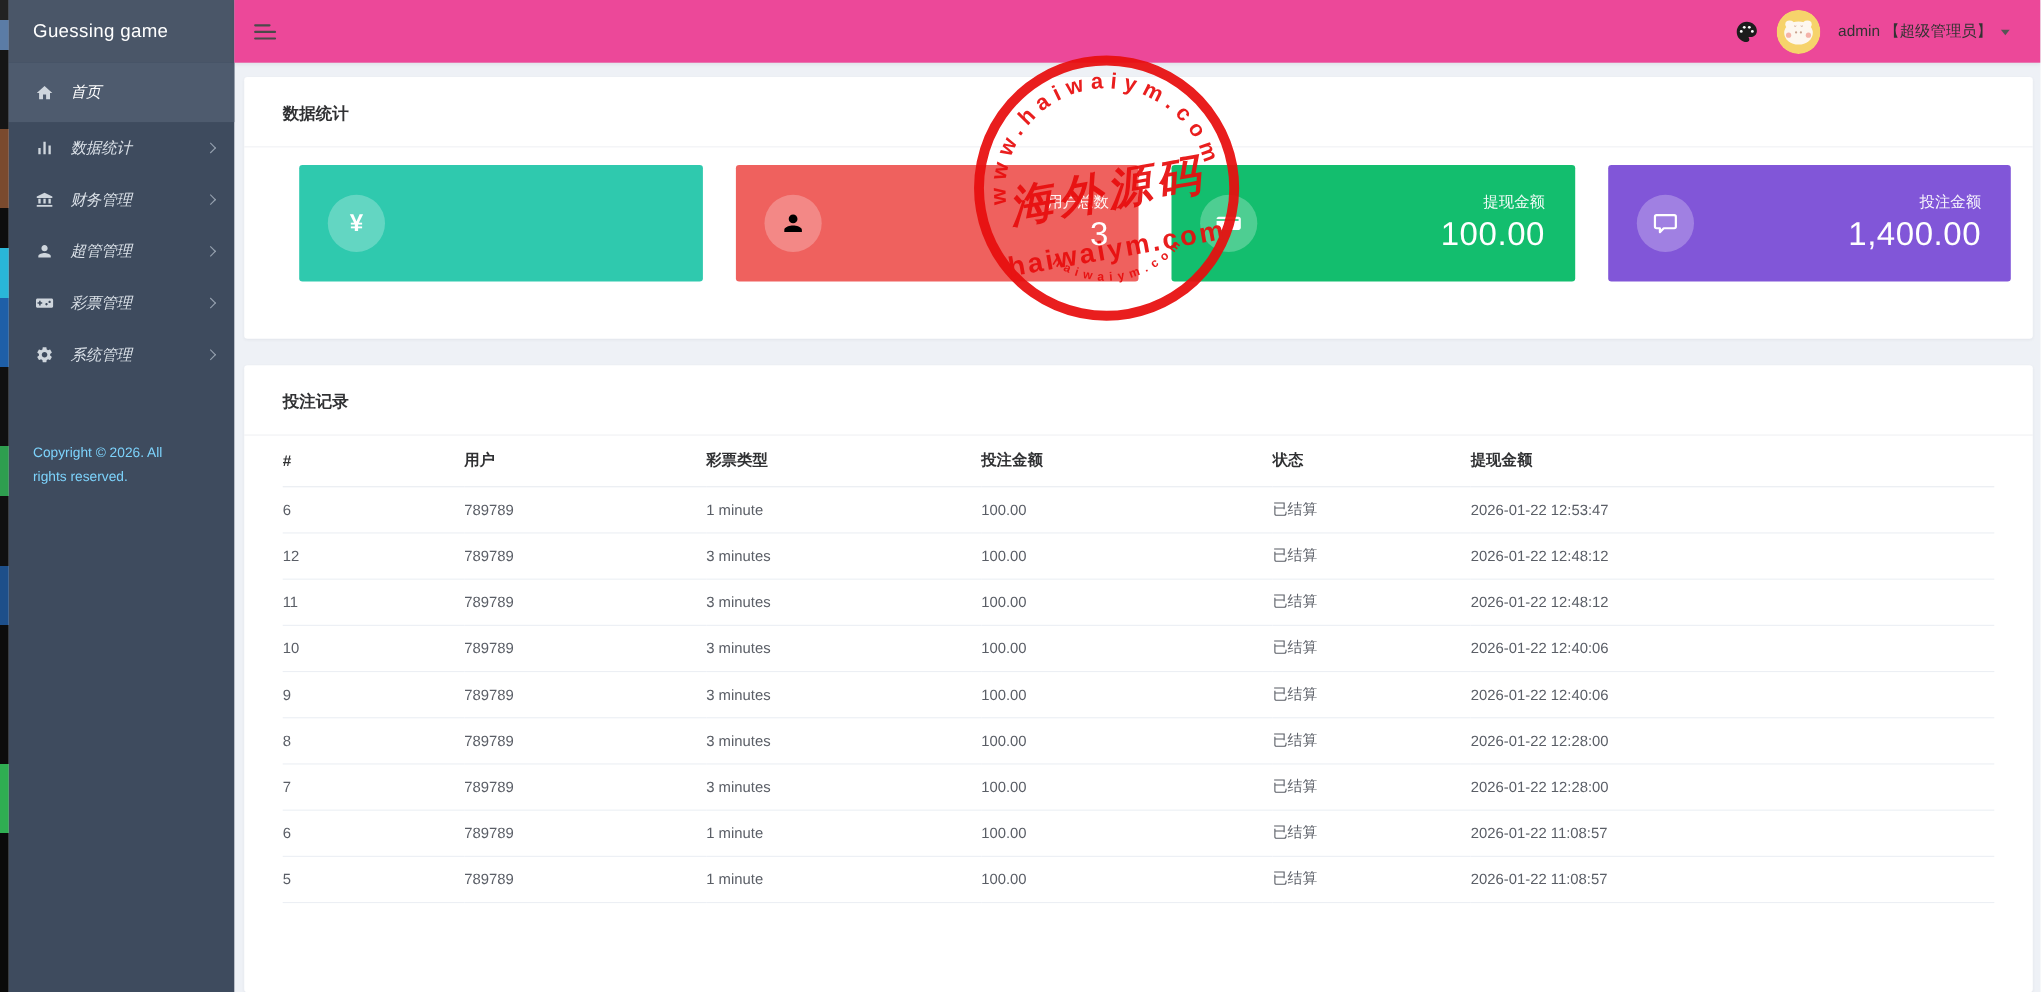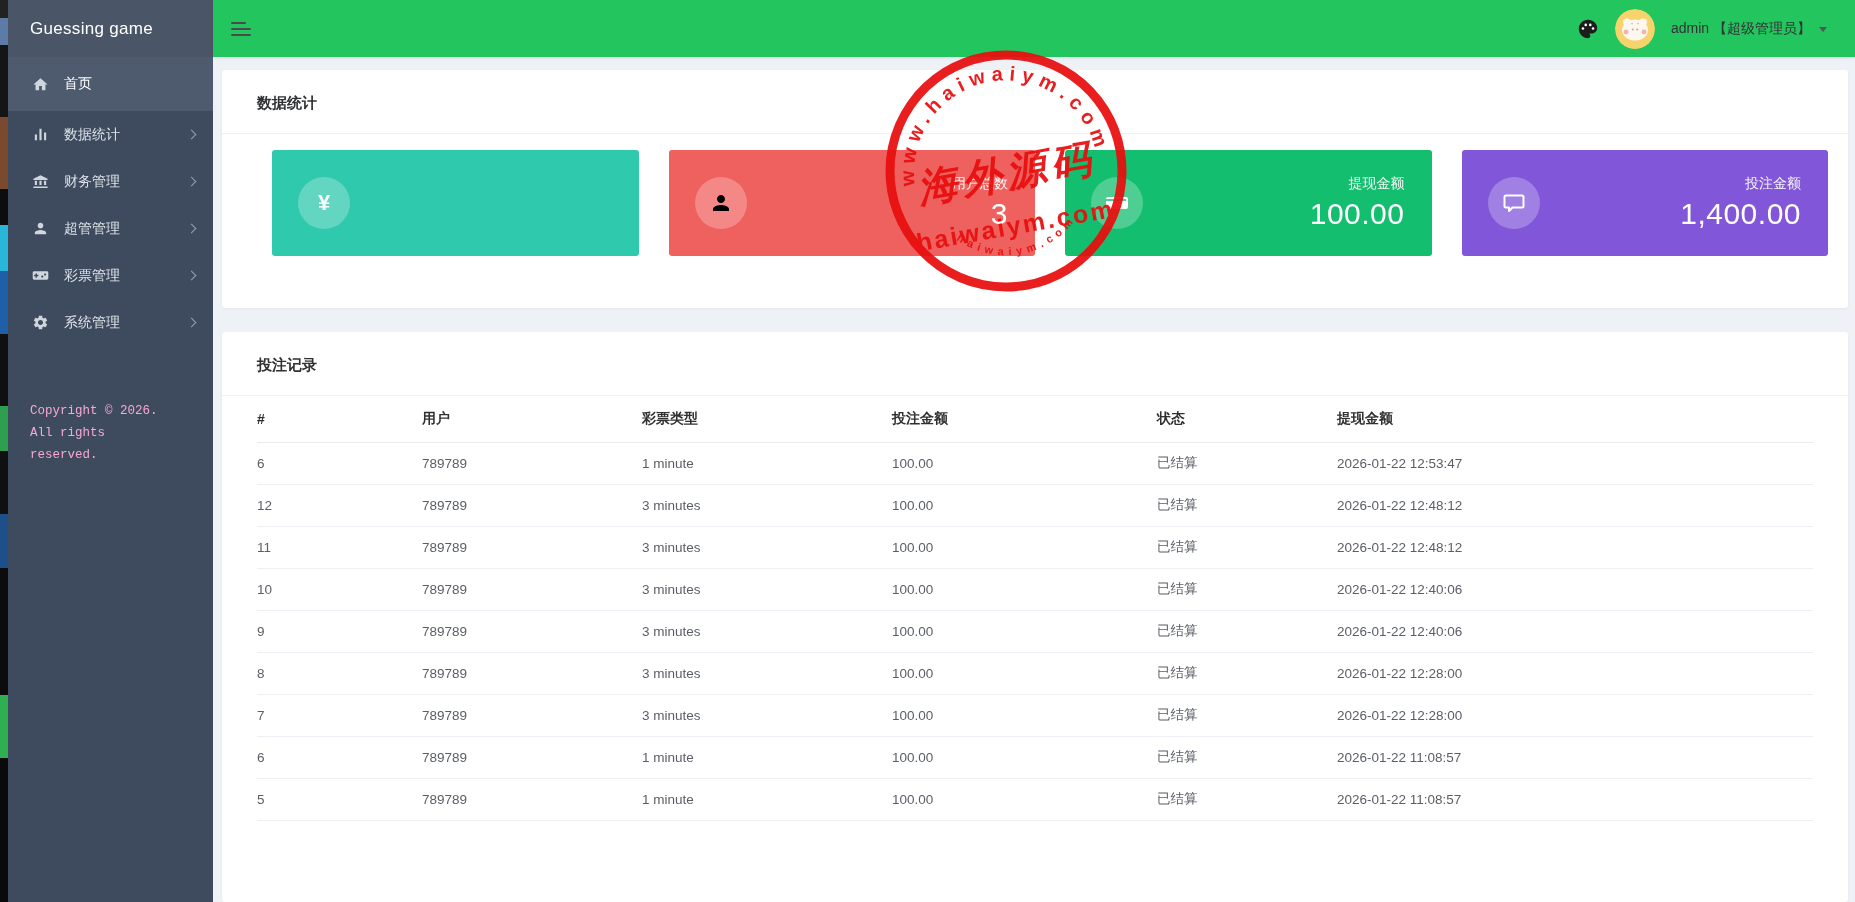--- a/index.html
+++ b/index.html
@@ -12,27 +12,27 @@
     background:linear-gradient(180deg,#222 0 2%,#5b7ca6 2% 5%,#151515 5% 13%,#7a4a2e 13% 21%,#0d0d0d 21% 25%,#29b6d8 25% 30%,#1e5fa8 30% 37%,#101010 37% 45%,#2e9e4f 45% 50%,#101010 50% 57%,#1d4f8a 57% 63%,#0c0c0c 63% 77%,#2fae52 77% 84%,#0a0a0a 84% 100%); }
 
   
   .sidebar { width:205px; flex:0 0 205px; background:#3e4b5e; color:#dde3e9; display:flex; flex-direction:column; position:relative; }
   .logo { height:57px; background:#4a5668; color:#fff; font-size:17px; display:flex; align-items:center; padding-left:22px; letter-spacing:.3px; cursor:pointer; }
   .menu { display:flex; flex-direction:column; }
   .menu-item { height:47px; display:flex; align-items:center; padding:0 16px 0 24px; font-size:14px; color:#dce2e9; cursor:pointer; position:relative; }
   .menu-item.active { height:54px; background:#4e5b6e; color:#fff; }
   .mi-icon { width:17px; height:17px; margin-right:15px; flex:0 0 17px; color:#cfd6dd; display:flex; align-items:center; justify-content:center; }
   .mi-icon svg { width:17px; height:17px; fill:currentColor; }
-  .mi-label { flex:1; }
+  .mi-label { flex:1;font-style:italic; }
   .mi-chevron { width:7px; height:7px; border-right:1.6px solid #96a1af; border-top:1.6px solid #96a1af; transform:rotate(45deg); margin-right:2px; }
-  .copyright { margin-top:55px; padding:0 20px 0 22px; font-size:12.5px; line-height:1.75; color:#f9a8d4; max-width:190px;font-family:Liberation Mono, monospace; }
+  .copyright { margin-top:55px; padding:0 20px 0 22px; font-size:12.5px; line-height:1.75; color:#7dd3fc; max-width:190px; }
 
   
   .main { flex:1; display:flex; flex-direction:column; min-width:0; }
-  .topbar { height:57px; background:#22c55e; box-shadow:0 1px 4px rgba(0,21,41,.08); display:flex; align-items:center; padding:0 28px 0 18px; position:relative; z-index:2; }
+  .topbar { height:57px; background:#ec4899; box-shadow:0 1px 4px rgba(0,21,41,.08); display:flex; align-items:center; padding:0 28px 0 18px; position:relative; z-index:2; }
   .hamburger { width:22px; display:flex; flex-direction:column; gap:4px; cursor:pointer; padding:4px 0; }
   .hamburger span { display:block; height:2px; background:#4a4a4a; border-radius:1px; }
   .hamburger span:nth-child(1){ width:15px; }
   .hamburger span:nth-child(2){ width:20px; }
   .hamburger span:nth-child(3){ width:20px; }
   .topbar-right { margin-left:auto; display:flex; align-items:center; gap:16px; }
   .palette { width:22px; height:22px; cursor:pointer; }
   .avatar { width:40px; height:40px; border-radius:50%; overflow:hidden; cursor:pointer; flex:0 0 40px; }
   .user-menu { display:flex; align-items:center; gap:8px; cursor:pointer; font-size:14px; color:#333; }
   .caret { width:0; height:0; border-left:4.5px solid transparent; border-right:4.5px solid transparent; border-top:5px solid #555; margin-top:2px; }

